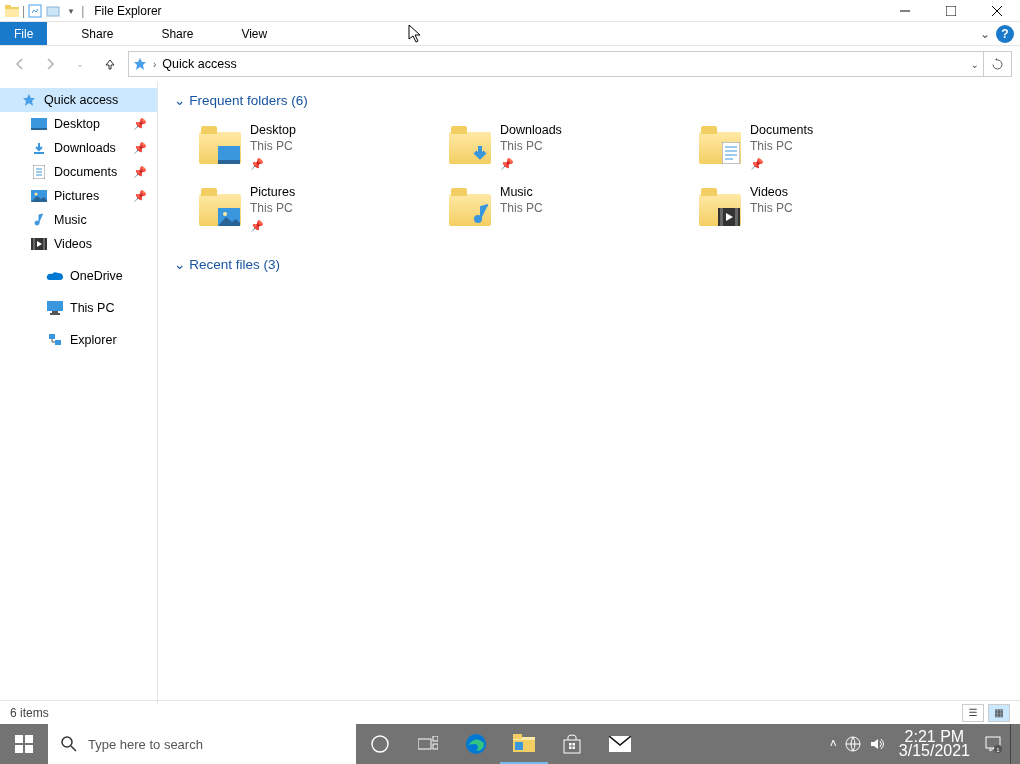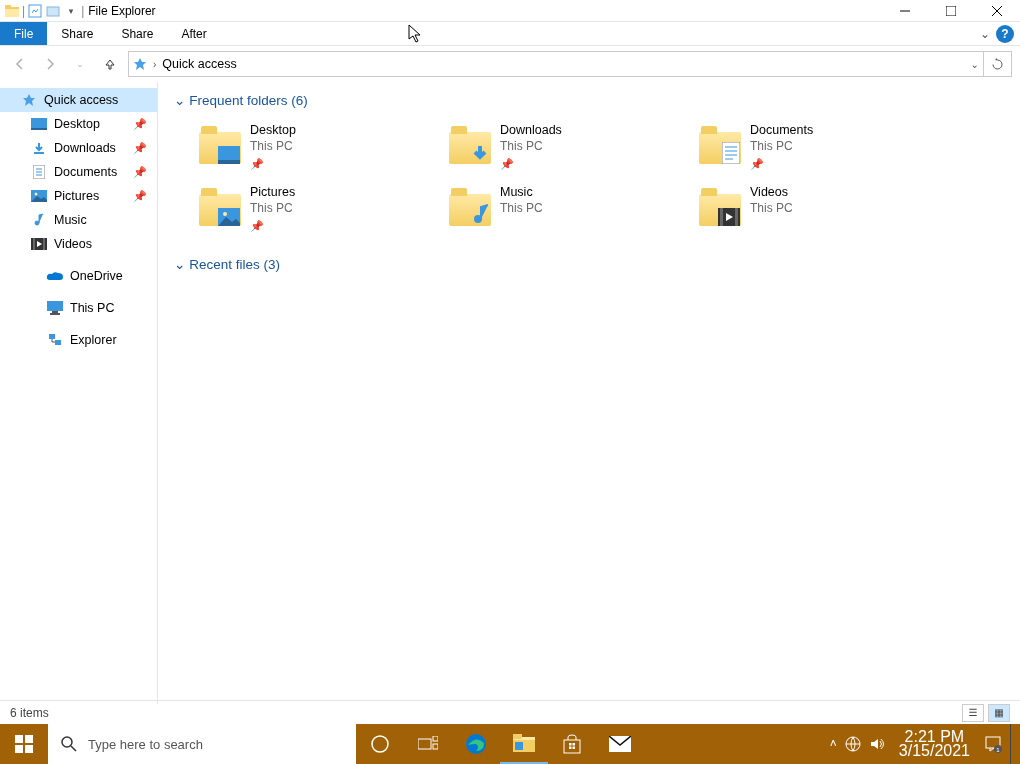--- a/index.html
+++ b/index.html
@@ -2,26 +2,26 @@
 <html><head>
 <meta charset="utf-8">
 <style>
 * { box-sizing: border-box; margin: 0; padding: 0; font-family: "Segoe UI", Tahoma, sans-serif; }
 body { background: #fff; width: 1020px; height: 764px; overflow: hidden; position: relative; }
 
 
 .titlebar { height: 22px; display: flex; align-items: center; background: #fff; border-bottom: 1px solid #e5e5e5; font-size: 12px; }
 .titlebar .qat { display: flex; align-items: center; padding: 0 4px; gap: 2px; }
 .titlebar .qat-icon { width: 16px; height: 16px; display: flex; align-items: center; justify-content: center; }
-.titlebar .app-title { margin-left: 0; color: #000; }
+.titlebar .app-title { margin-left: 6px; color: #000; }
 .titlebar .win-controls { margin-left: auto; display: flex; }
 .win-ctrl { width: 46px; height: 22px; display: flex; align-items: center; justify-content: center; }
 
 
-.menubar { height: 24px; display: flex; align-items: stretch; font-size: 12px; border-bottom: 1px solid #e5e5e5; }
+.menubar { height: 24px; display: flex; align-items: stretch; font-size: 12px; border-bottom: 1px solid #e5e5e5; gap: 20px; }
 .menubar .file-tab { background: #1979ca; color: #fff; padding: 0 14px; display: flex; align-items: center; }
 .menubar .tab { padding: 0 14px; display: flex; align-items: center; color: #000; }
 .menubar .right { margin-left: auto; display: flex; align-items: center; gap: 6px; padding-right: 6px; }
 .menubar .help { width: 18px; height: 18px; border-radius: 50%; background: #1979ca; color: #fff; display: flex; align-items: center; justify-content: center; font-size: 12px; font-weight: bold; }
 
 
 .navbar { height: 36px; display: flex; align-items: center; padding: 4px 8px; gap: 6px; }
 .nav-btn { width: 24px; height: 24px; display: flex; align-items: center; justify-content: center; color: #888; }
 .nav-btn.active { color: #000; }
 .address { flex: 1; border: 1px solid #ccc; height: 26px; display: flex; align-items: center; padding: 0 4px; font-size: 12.5px; gap: 6px; }
@@ -54,21 +54,21 @@
 .folder-pin { color: #a0a0a0; font-size: 11px; margin-top: 2px; }
 
 .recent-msg { text-align: center; color: #6a6a6a; font-size: 12.5px; margin-top: 20px; }
 
 
 .statusbar { position: absolute; bottom: 40px; left: 0; right: 0; height: 24px; border-top: 1px solid #e5e5e5; display: flex; align-items: center; font-size: 12px; padding: 0 10px; color: #434343; }
 .statusbar .right { margin-left: auto; display: flex; gap: 4px; }
 .view-btn { width: 22px; height: 18px; border: 1px solid #ccc; display: flex; align-items: center; justify-content: center; font-size: 10px; }
 
 
-.taskbar { position: absolute; bottom: 0; left: 0; right: 0; height: 40px; background: #a16207; display: flex; align-items: center; color: #fff; font-size: 13px; }
+.taskbar { position: absolute; bottom: 0; left: 0; right: 0; height: 40px; background: #737373; display: flex; align-items: center; color: #fff; font-size: 13px; }
 .start-btn { width: 48px; height: 40px; display: flex; align-items: center; justify-content: center; }
 .search-box { width: 308px; height: 40px; background: #fff; color: #555; display: flex; align-items: center; padding: 0 12px; gap: 10px; }
 .task-icon { width: 48px; height: 40px; display: flex; align-items: center; justify-content: center; }
 .task-icon.active { border-bottom: 2px solid #76b9ed; }
 .tray { margin-left: auto; display: flex; align-items: center; gap: 8px; padding-right: 4px; font-size: 12px; }
 .tray .clock { text-align: center; line-height: 14px; font-size: 16px; padding: 0 6px; }
 
 .cursor { position: absolute; left: 408px; top: 24px; pointer-events: none; }
 
 svg { display: block; }
@@ -118,21 +118,21 @@
           <line x1="10" y1="0" x2="0" y2="10" stroke="#000"></line>
         </svg>
       </div>
   </div>
 </div>
 
 <div class="menubar">
   <div class="file-tab">File</div>
   <div class="tab">Share</div>
   <div class="tab">Share</div>
-  <div class="tab">After</div>
+  <div class="tab">View</div>
   <div class="right">
     <span style="color:#555;font-size:12px;">⌄</span>
     <div class="help">?</div>
   </div>
 </div>
 
 <div class="navbar">
   <div class="nav-btn">
       <svg width="14" height="14">
         <path d="M9 2 L4 7 L9 12" stroke="#b0b0b0" fill="none" stroke-width="1.5"></path>

